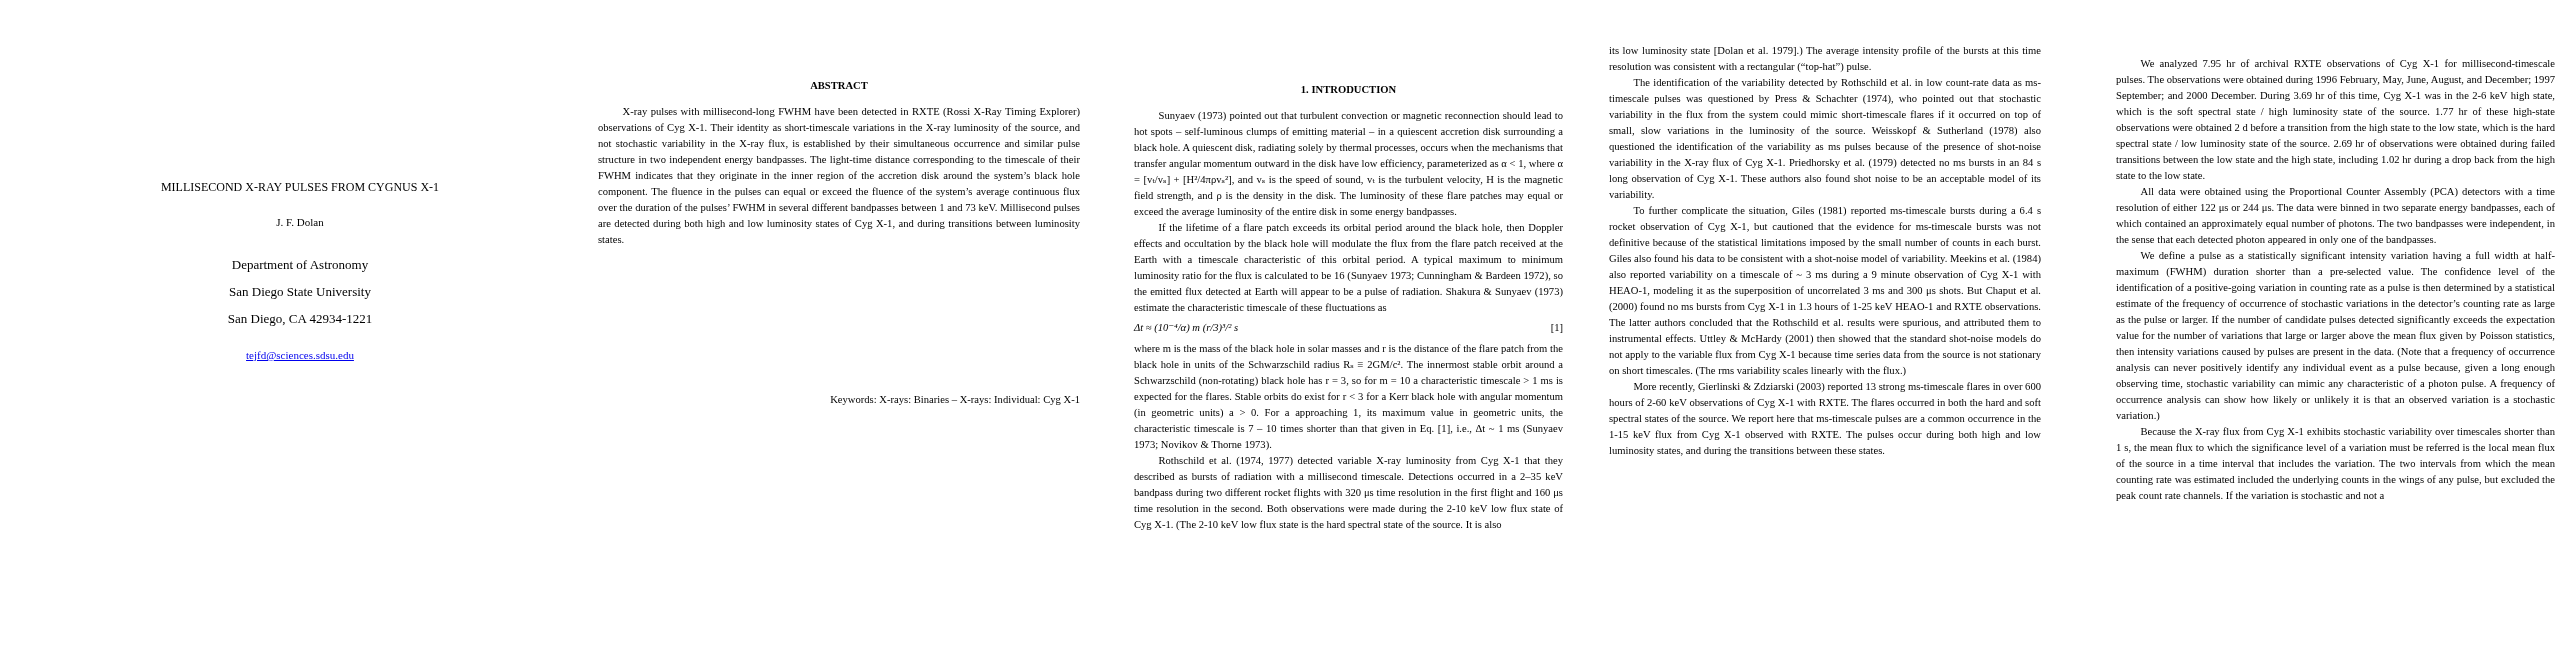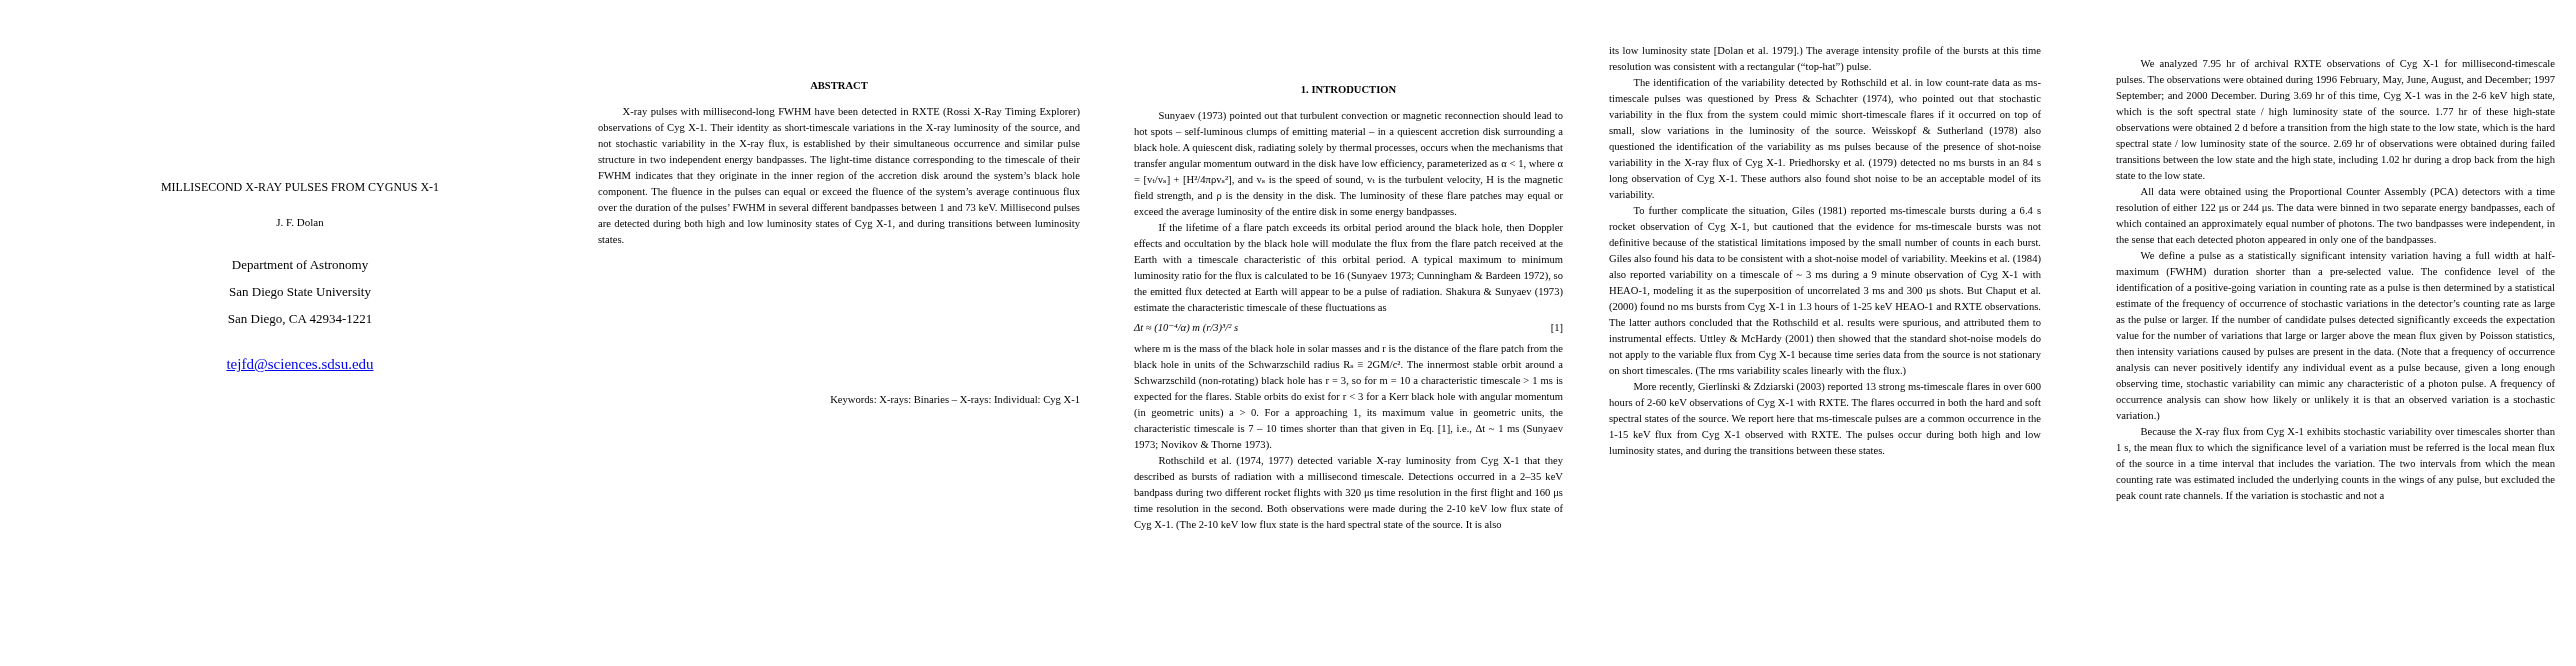--- a/index.html
+++ b/index.html
@@ -29,22 +29,22 @@
   .col p.noindent { text-indent: 0; }
 
   .title-block {
     position: absolute; left: 61px; top: 177px; width: 478px;
     text-align: center;
   }
   .paper-title { font-size: 12px; line-height: 21px; margin-bottom: 18px; }
   .author { font-size: 11px; line-height: 13.3px; margin-bottom: 22px; }
   .affiliation div { font-size: 13px; line-height: 27px; }
   .email {
-    display: inline-block; margin-top: 24px;
-    font-size: 15px; color: #0000ee;
+    display: inline-block; margin-top: 17px;
+    font-size: 11px; color: #0000ee;
     text-decoration: underline; cursor: pointer;
   }
 
   .abstract-col { left: 598px; top: 78px; width: 482px; }
   .keywords {
     position: absolute; left: 0; top: 314px;
     text-indent: 0 !important; text-align: right; width: 100%;
   }
 
   .intro-col { left: 1134px; top: 82px; width: 429px; }

